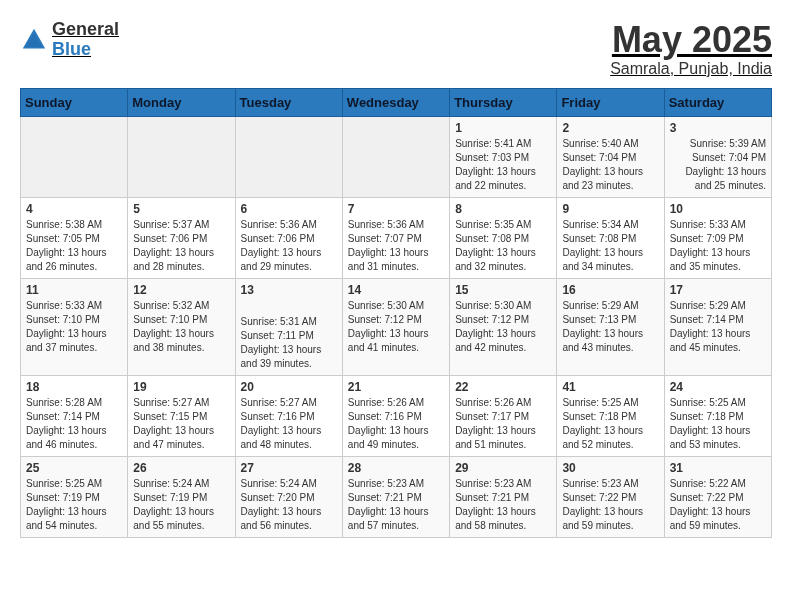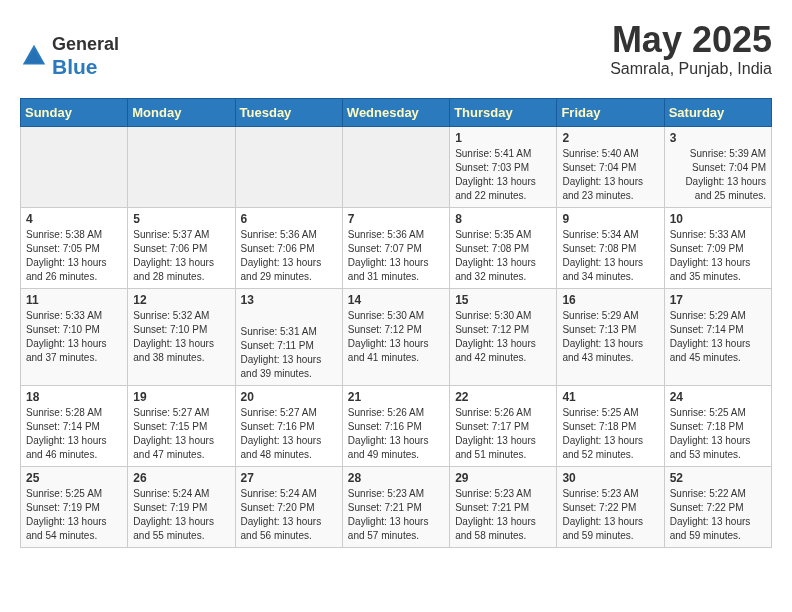--- a/index.html
+++ b/index.html
@@ -6,39 +6,40 @@
     body {
       font-family: Arial, sans-serif;
       background: #fff;
       width: 792px;
       min-height: 612px;
       padding: 20px;
     }
     .header {
       display: flex;
       justify-content: space-between;
-      align-items: flex-end;
-      margin-bottom: 20px;
+      align-items: flex-start;
+      margin-bottom: 10px;
+      text-decoration: underline;
     }
     .logo {
       display: flex;
       align-items: center;
     }
     .logo-text {
       display: flex;
       flex-direction: column;
       line-height: 1.1;
     }
     .logo-general {
       font-size: 18px;
       font-weight: bold;
       color: #333;
     }
     .logo-blue {
-      font-size: 21px;
+      font-size: 18px;
       font-weight: bold;
       color: #2a7abd;
     }
     .logo-icon {
       width: 28px;
       height: 28px;
       margin-right: 4px;
     }
     .title-block {
       text-align: right;
@@ -53,21 +54,21 @@
       font-size: 16px;
       color: #333;
     }
     .calendar {
       width: 100%;
       border-collapse: collapse;
       font-size: 11px;
     }
     .calendar thead tr th {
       background-color: #2a7abd;
-      color: #fef9c3;
+      color: #0f172a;
       padding: 6px 4px;
       text-align: left;
       font-size: 13px;
       font-weight: bold;
       border: 1px solid #1a5c9a;
     }
     .calendar tbody tr td {
       vertical-align: top;
       padding: 4px 5px;
       border: 1px solid #ccc;
@@ -316,20 +317,20 @@
 Sunset: 7:21 PM
 Daylight: 13 hours and 58 minutes.</div>
         </td>
         <td>
           <div class="day-number">30</div>
           <div class="day-info" style="white-space: pre-line;">Sunrise: 5:23 AM
 Sunset: 7:22 PM
 Daylight: 13 hours and 59 minutes.</div>
         </td>
         <td>
-          <div class="day-number">52</div>
+          <div class="day-number">31</div>
           <div class="day-info" style="white-space: pre-line;">Sunrise: 5:22 AM
 Sunset: 7:22 PM
 Daylight: 13 hours and 59 minutes.</div>
         </td>
       </tr>
     </tbody>
 </table>
 
 </body></html>

